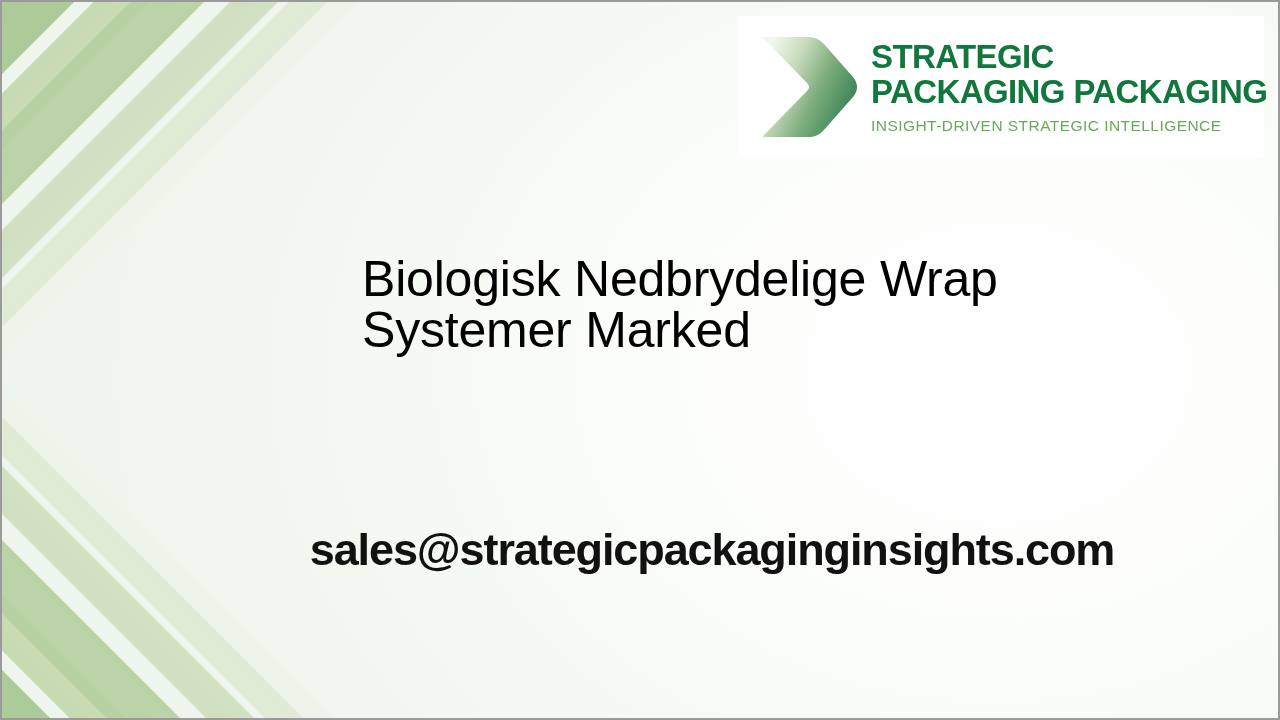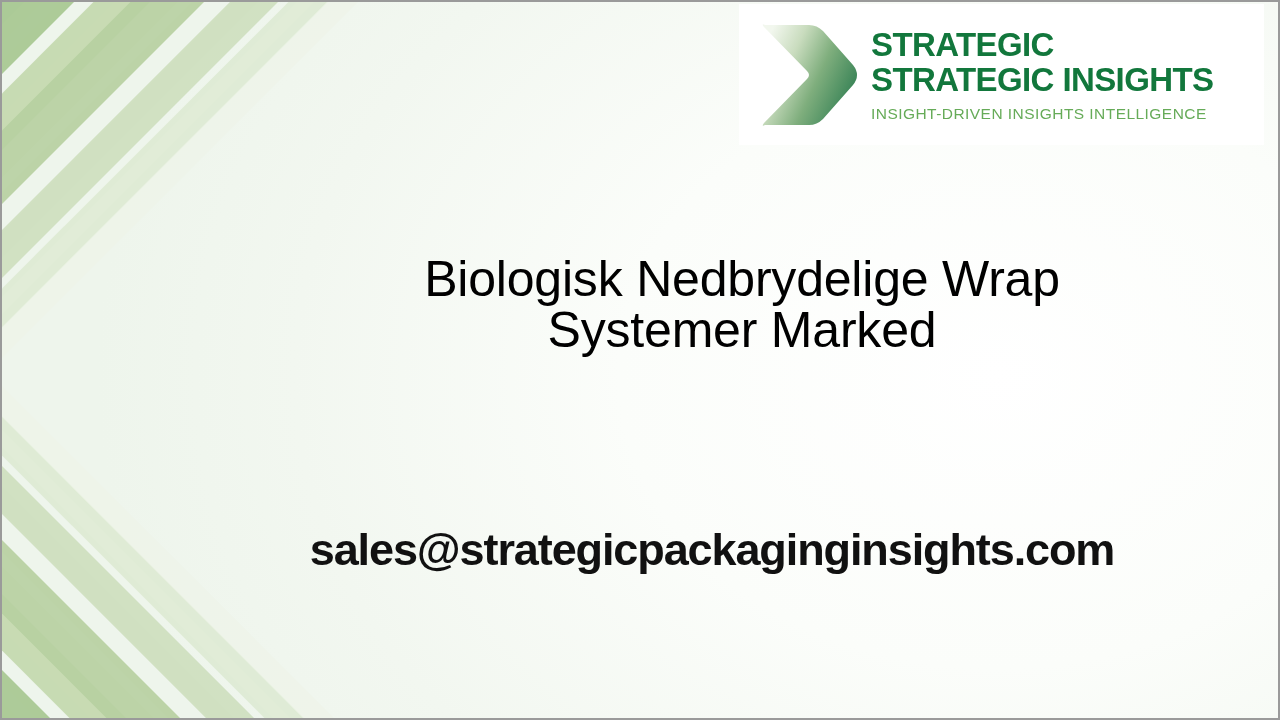--- a/index.html
+++ b/index.html
@@ -47,21 +47,21 @@
     width: 1500px;
     transform-origin: 0 0;
   }
   .half-top .band { bottom: 0; transform: rotate(-45deg); transform-origin: 0 100%; }
   .half-bot .band { top: 0;   transform: rotate(45deg);  transform-origin: 0 0; }
 
   
   .logo-card {
     position: absolute;
     left: 737px;
-    top: 2px;
+    top: 14px;
     width: 525px;
     height: 141px;
     background: #ffffff;
     display: flex;
     align-items: center;
     box-sizing: border-box;
     padding-left: 8px;
   }
   .logo-mark {
     width: 118px;
@@ -92,21 +92,20 @@
     color: #66ab58;
     white-space: nowrap;
     margin-top: 6px;
   }
   
   .slide-title {
     position: absolute;
     left: 360px;
     top: 252px;
     width: 760px;
-    text-align: center;
     font-family: "Liberation Sans", sans-serif;
     font-size: 50px;
     line-height: 51px;
     font-weight: normal;
     color: #000000;
     letter-spacing: -0.2px;
     margin: 0;
   }
   .slide-email {
     position: absolute;
@@ -183,21 +182,21 @@
             <stop offset="58%" stop-color="#7fae7d"></stop>
             <stop offset="100%" stop-color="#2d7c50"></stop>
           </linearGradient>
         </defs>
         <path d="M18 10 Q14 8 17 12 L60 56 Q64 60 60 64 L17 108 Q14 112 18 110
                  L62 110 Q70 110 76 104 L106 70 Q114 60 106 50 L76 16 Q70 10 62 10 Z" fill="url(#markgrad)"></path>
       </svg>
     </div>
     <div class="logo-text">
       <div class="logo-line1">STRATEGIC</div>
-      <div class="logo-line2">STRATEGIC INSIGHTS</div>
-      <div class="logo-tagline">INSIGHT-DRIVEN INSIGHTS INTELLIGENCE</div>
+      <div class="logo-line2">PACKAGING PACKAGING</div>
+      <div class="logo-tagline">INSIGHT-DRIVEN STRATEGIC INTELLIGENCE</div>
     </div>
   </div>
 
   <h1 class="slide-title">Biologisk Nedbrydelige Wrap Systemer Marked</h1>
   <div class="slide-email">sales@strategicpackaginginsights.com</div>
 
 </div>
 
 </body></html>

